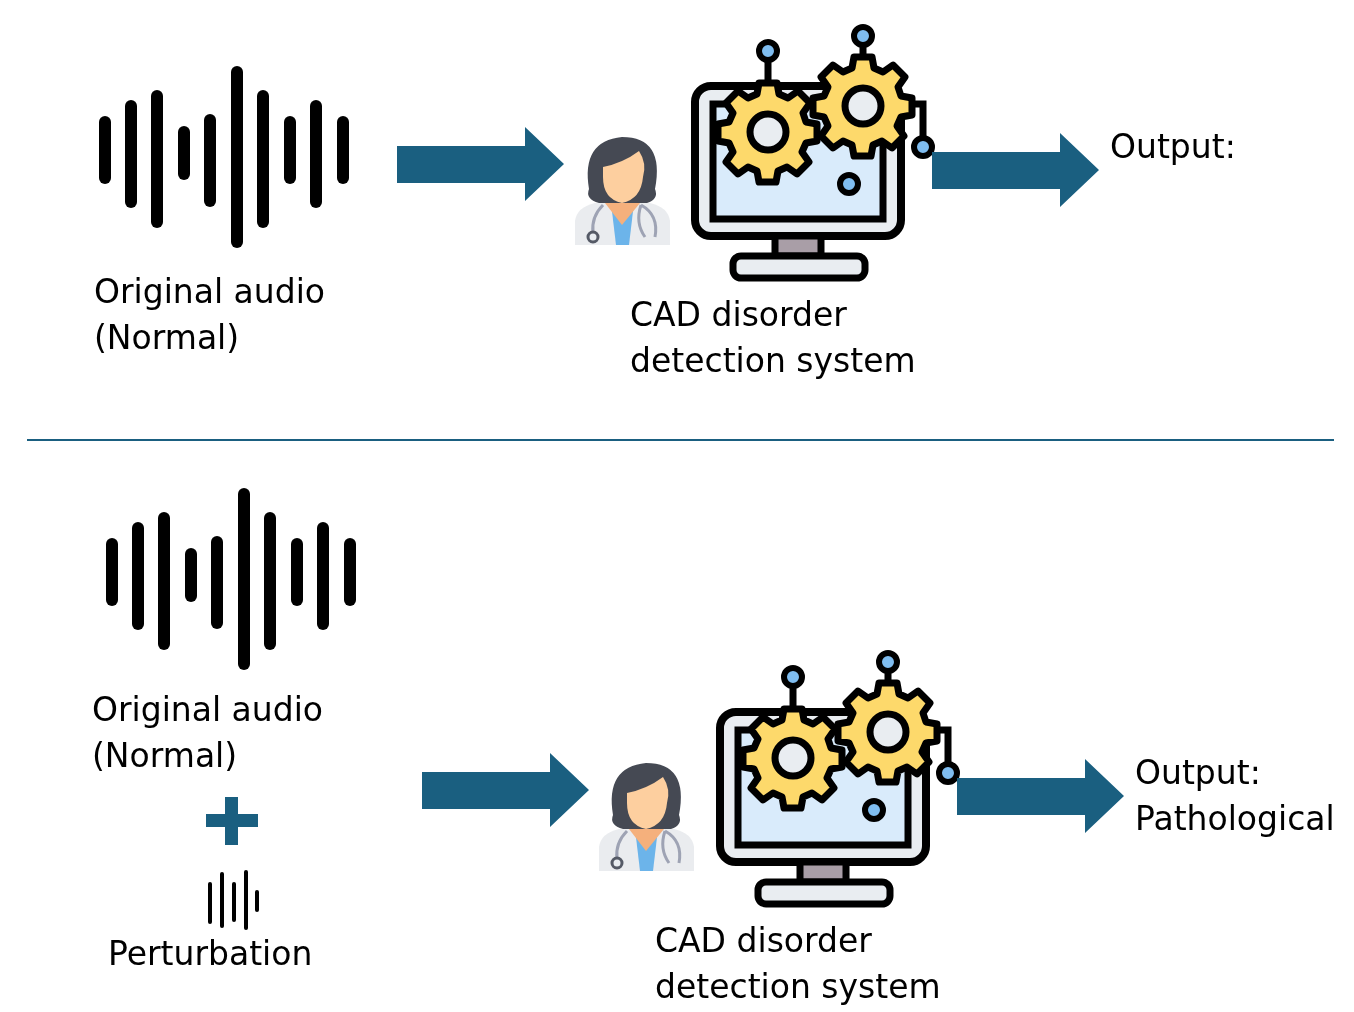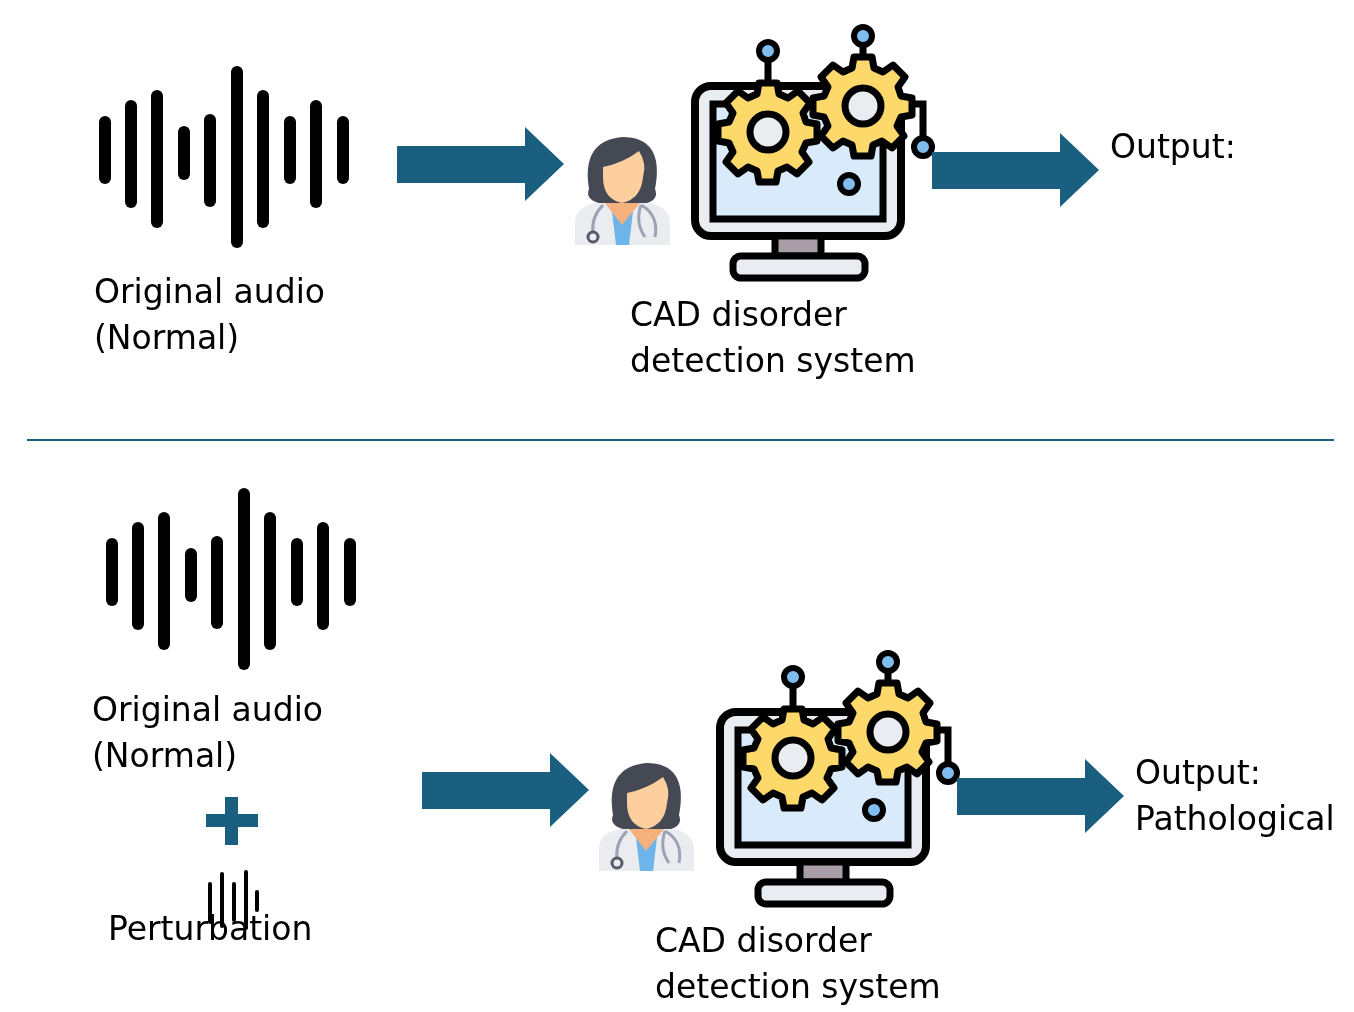--- a/index.html
+++ b/index.html
@@ -132,21 +132,21 @@
 
   <svg class="abs" style="left:206px;top:870px" width="56" height="62">
     <g stroke="#000" stroke-width="4" stroke-linecap="round">
       <line x1="4" y1="14" x2="4" y2="52"></line>
       <line x1="16" y1="4" x2="16" y2="56"></line>
       <line x1="28" y1="14" x2="28" y2="50"></line>
       <line x1="40" y1="2" x2="40" y2="58"></line>
       <line x1="51" y1="22" x2="51" y2="40"></line>
     </g>
   </svg>
-  <div class="abs label" style="left:108px;top:906px;width:260px;">Perturbation</div>
+  <div class="abs label" style="left:108px;top:931px;width:260px;">Perturbation</div>
 
   <svg class="abs" style="left:422px;top:753px" width="168" height="75">
     <polygon points="0,19 128,19 128,0 167,37 128,74 128,56 0,56" fill="#1a5f80"></polygon>
   </svg>
 
   <svg class="abs" style="left:599px;top:759px;--hair:#454953;--skin:#fdcf9f;--coat:#eaecef;--shirt:#6cb4ea" width="95" height="115">
     <use href="#doctor"></use>
   </svg>
 
   <svg class="abs" style="left:708px;top:650px;--frame:#e9edf1;--screen:#d9ebfb;--stand:#a99ea7;--gear:#fdd96b;--node:#7fbdf0" width="250" height="250">

